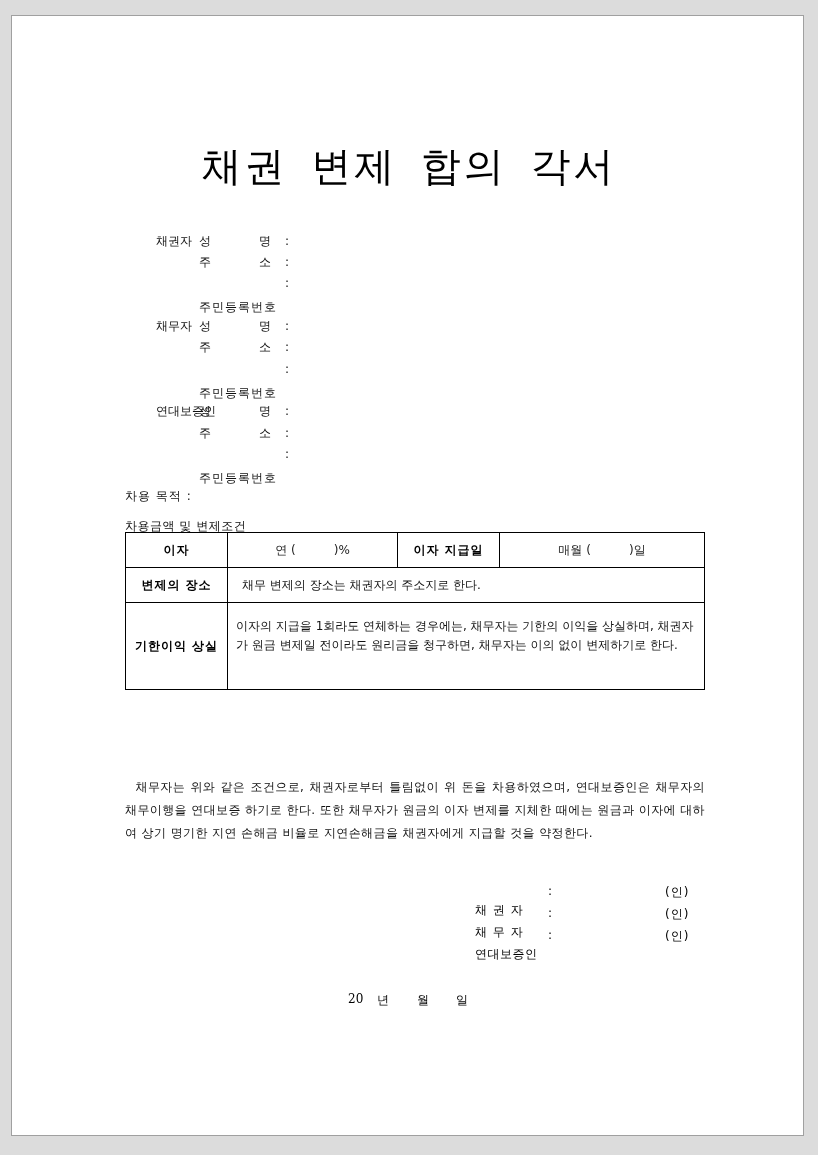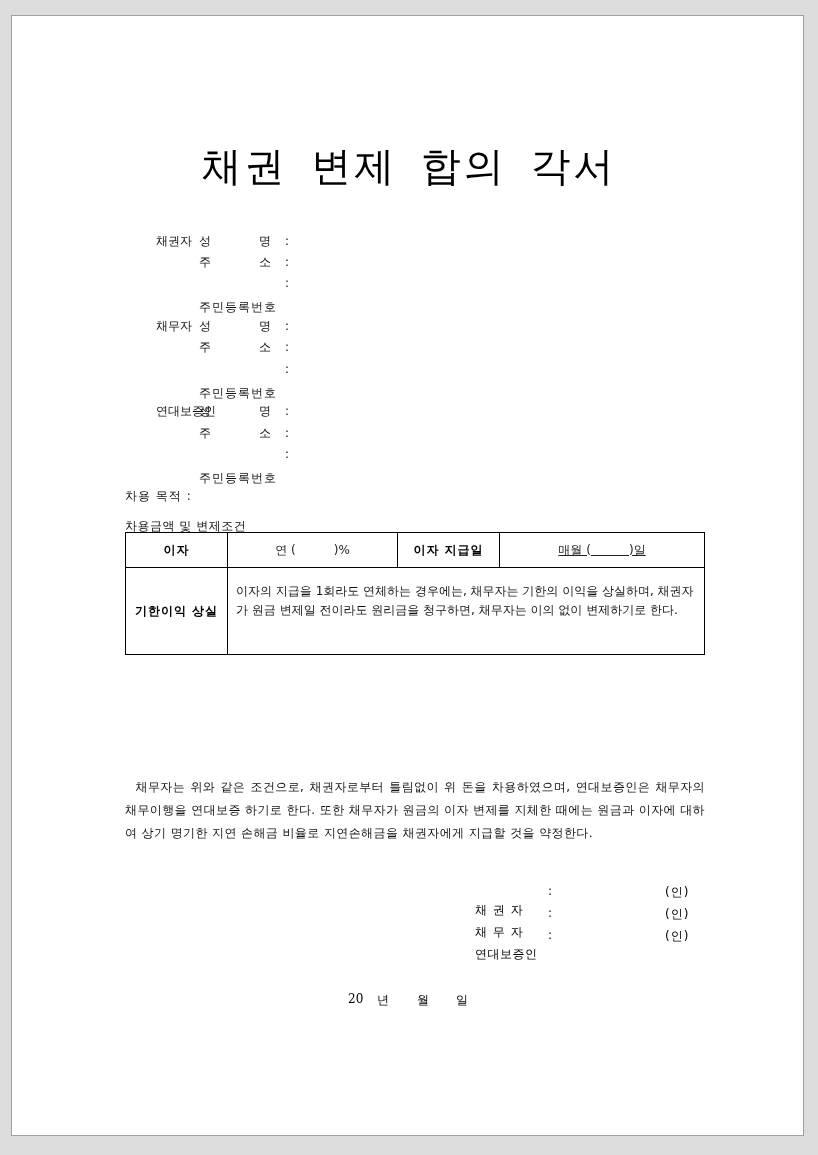--- a/index.html
+++ b/index.html
@@ -168,21 +168,25 @@
     <col style="width:102px;">
     <col style="width:170px;">
     <col style="width:102px;">
     <col style="width:205px;">
   </colgroup>
   <tbody>
   <tr style="height:35px;">
     <td class="hdr">이자</td>
     <td class="val" style="white-space:pre;">연 (          )%</td>
     <td class="hdr">이자 지급일</td>
-    <td class="val" style="white-space:pre;text-decoration:underline;">매월 (          )일</td>
+    <td class="val" style="white-space:pre;">매월 (          )일</td>
+  </tr>
+  <tr style="height:35px;">
+    <td class="hdr">변제의 장소</td>
+    <td colspan="3" class="txt" style="padding-left:14px !important;">채무 변제의 장소는 채권자의 주소지로 한다.</td>
   </tr>
   <tr style="height:87px;">
     <td class="hdr">기한이익 상실</td>
     <td colspan="3" class="txt" style="vertical-align:top; padding-top:14px !important;">이자의 지급을 1회라도 연체하는 경우에는, 채무자는 기한의 이익을 상실하며, 채권자가 원금 변제일 전이라도 원리금을 청구하면, 채무자는 이의 없이 변제하기로 한다.</td>
   </tr>
 </tbody>
   </table>
 
 <div class="para" style="white-space:pre-wrap;">  채무자는 위와 같은 조건으로, 채권자로부터 틀림없이 위 돈을 차용하였으며, 연대보증인은 채무자의 채무이행을 연대보증 하기로 한다. 또한 채무자가 원금의 이자 변제를 지체한 때에는 원금과 이자에 대하여 상기 명기한 지연 손해금 비율로 지연손해금을 채권자에게 지급할 것을 약정한다.</div>
 

